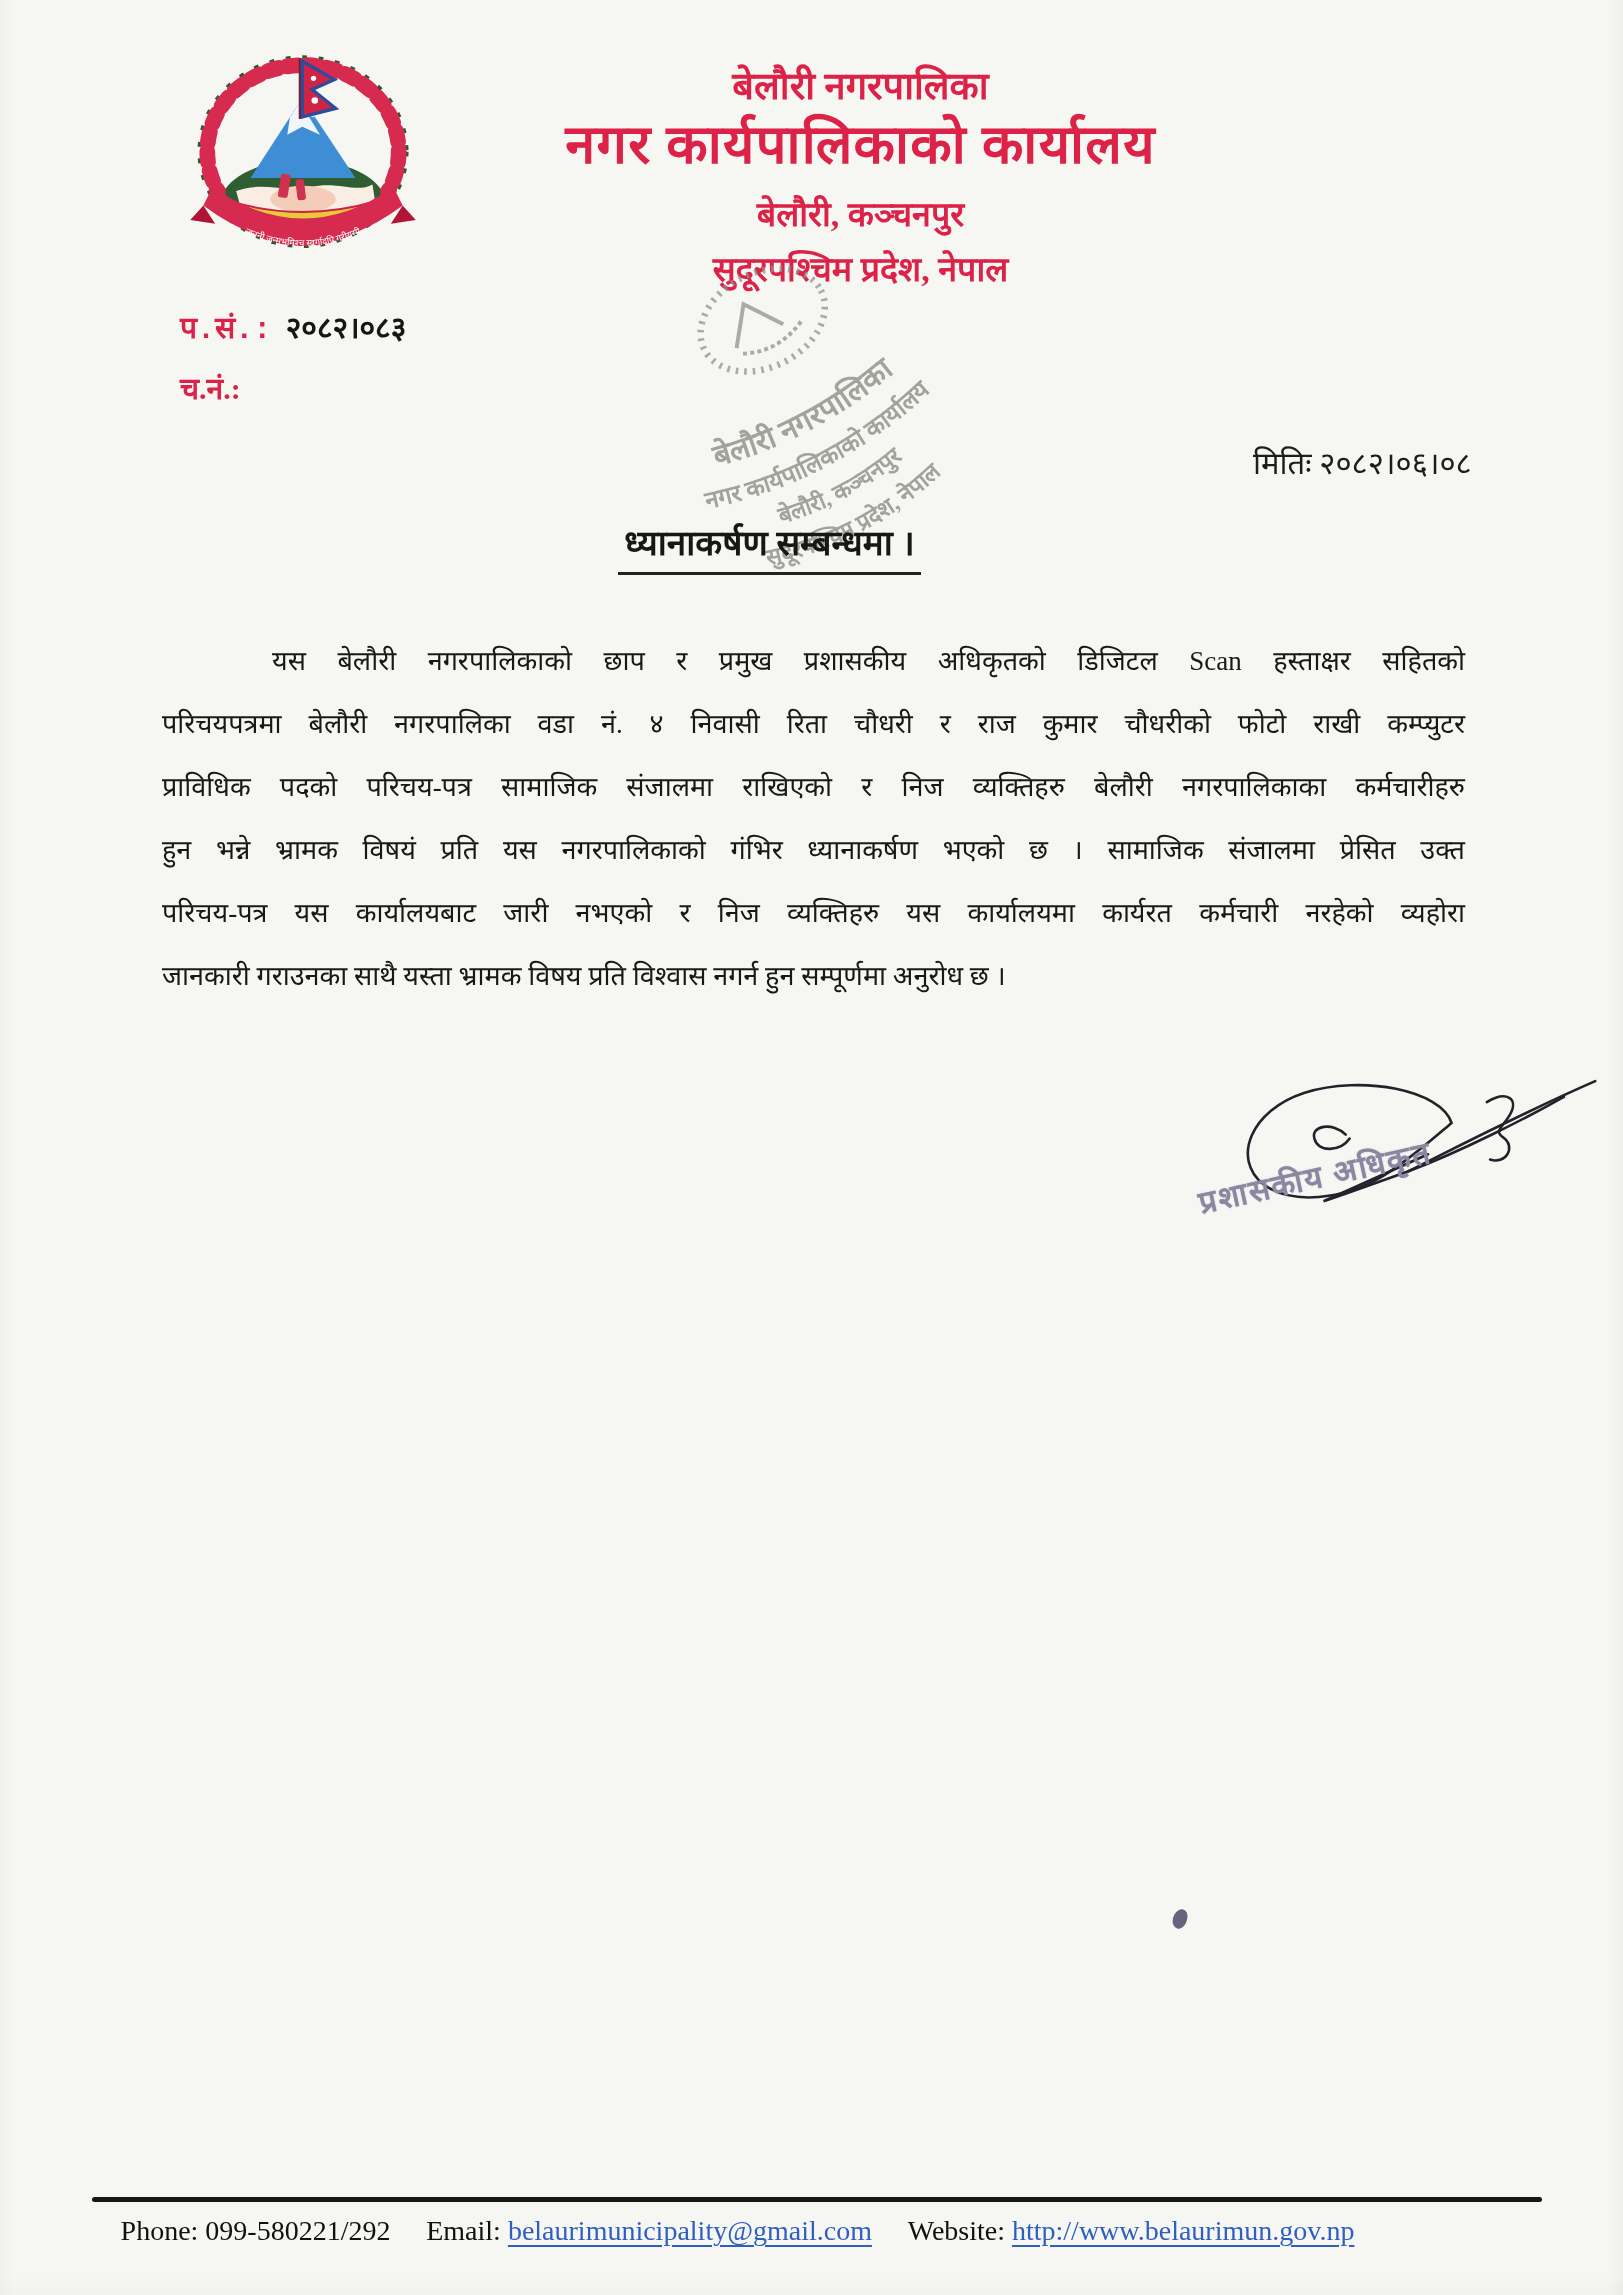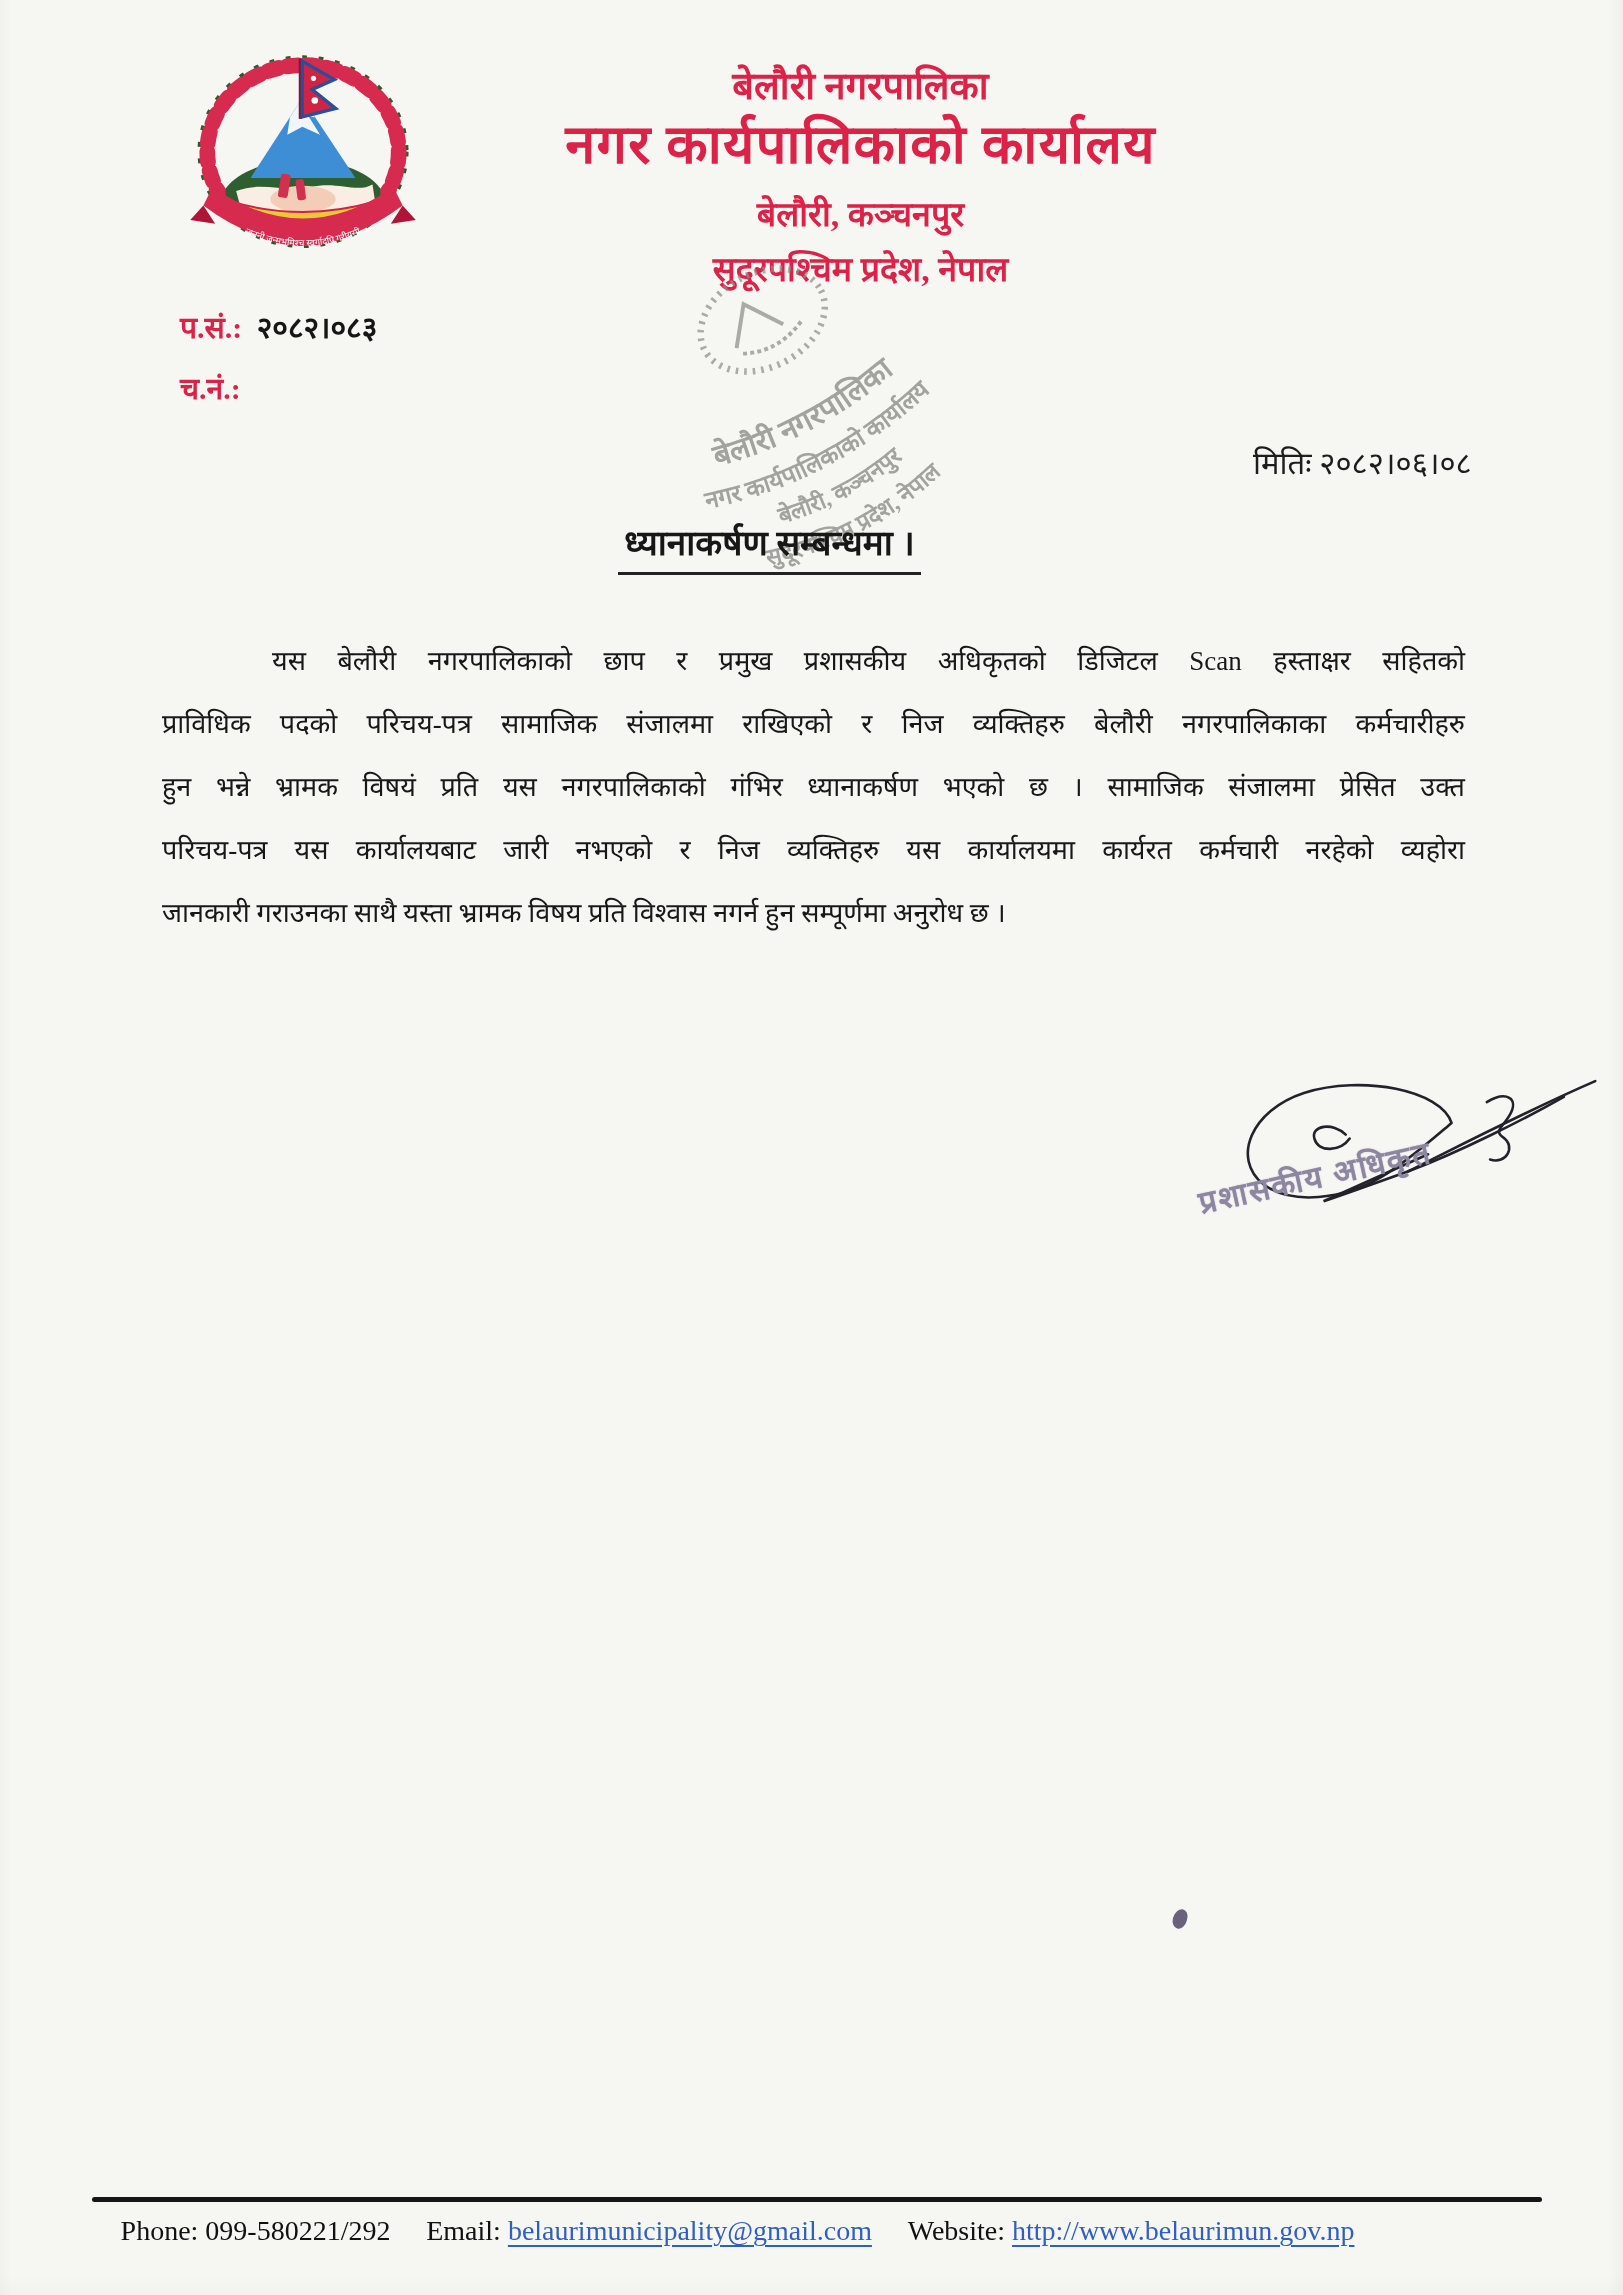--- a/index.html
+++ b/index.html
@@ -17,21 +17,21 @@
 
   
   .header-block{left:425px; top:0; width:871px; text-align:center; color:#dd2248;}
   .hdr-1{position:absolute; top:58px;  left:0; width:100%; font-size:38px; font-weight:bold;}
   .hdr-2{position:absolute; top:105px; left:0; width:100%; font-size:54px; font-weight:bold; letter-spacing:1.3px;}
   .hdr-3{position:absolute; top:190px; left:0; width:100%; font-size:34px; font-weight:bold;}
   .hdr-4{position:absolute; top:245px; left:0; width:100%; font-size:34px; font-weight:bold;}
 
   
   .ref-row{left:180px; top:306px; font-size:30px; font-weight:bold;}
-  .ref-row .lbl{color:#dd2248;}
+  .ref-row .lbl{color:#dd2248;font-family:Liberation Mono, monospace;}
   .ref-row .val{color:#161616; margin-left:14.4px; font-weight:600;}
   .chalani-row{left:180px; top:367px; font-size:30px; font-weight:bold; color:#dd2248;}
   .date-row{left:1253px; top:405px; font-size:31px; color:#1d1d1d;margin-top:36px;}
 
   
   .stamp-wrap{left:612px; top:255px; width:373px; height:314px;
     transform:rotate(-27deg); transform-origin:50% 50%; opacity:0.82;}
   .stamp-wrap text{fill:#8f9289; font-weight:bold;}
 
   
@@ -138,20 +138,21 @@
   </svg>
 
   <div class="abs date-row">मितिः २०८२।०६।०८</div>
 
   <div class="abs subject-row">
     <span>ध्यानाकर्षण सम्बन्धमा ।</span>
   </div>
 
   <div class="abs body-block">
     <div class="body-line first">यस बेलौरी नगरपालिकाको छाप र प्रमुख प्रशासकीय अधिकृतको डिजिटल Scan हस्ताक्षर सहितको</div>
+    <div class="body-line">परिचयपत्रमा बेलौरी नगरपालिका वडा नं. ४ निवासी रिता चौधरी र राज कुमार चौधरीको फोटो राखी कम्प्युटर</div>
     <div class="body-line">प्राविधिक पदको परिचय-पत्र सामाजिक संजालमा राखिएको र निज व्यक्तिहरु बेलौरी नगरपालिकाका कर्मचारीहरु</div>
     <div class="body-line">हुन भन्ने भ्रामक विषयं प्रति यस नगरपालिकाको गंभिर ध्यानाकर्षण भएको छ । सामाजिक संजालमा प्रेसित उक्त</div>
     <div class="body-line">परिचय-पत्र यस कार्यालयबाट जारी नभएको र निज व्यक्तिहरु यस कार्यालयमा कार्यरत कर्मचारी नरहेको व्यहोरा</div>
     <div class="body-line last">जानकारी गराउनका साथै यस्ता भ्रामक विषय प्रति विश्वास नगर्न हुन सम्पूर्णमा अनुरोध छ ।</div>
   </div>
 
   <svg class="abs sig-svg" viewBox="0 0 595 245">
     <g fill="none" stroke="#23222a" stroke-width="4" stroke-linecap="round">
       <path d="M368,78 C352,28 232,4 142,32 C62,58 30,132 80,172 C122,204 202,196 262,160 C304,134 342,100 368,78"></path>
       <path d="M206,96 C186,76 152,82 158,102 C164,124 198,122 212,102"></path>

